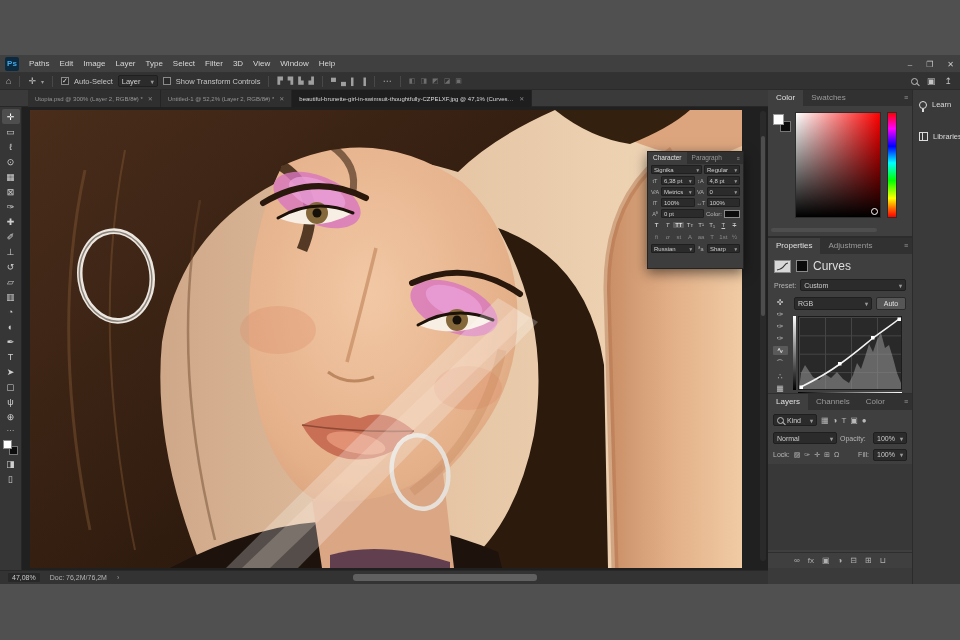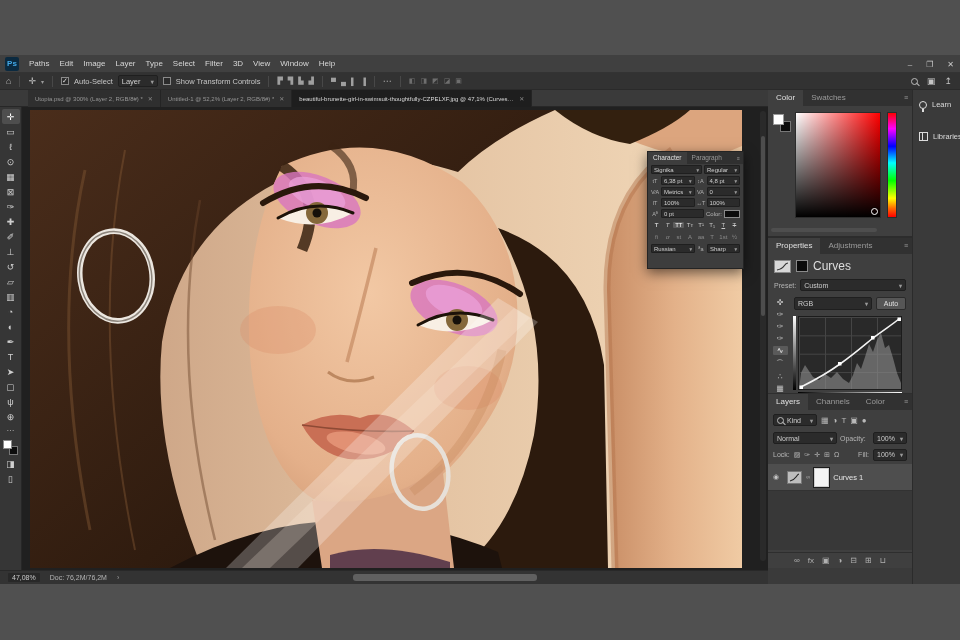--- a/index.html
+++ b/index.html
@@ -465,31 +465,20 @@
         <span class="lkicon">✛</span>
         <span class="lkicon">⊞</span>
         <span class="lkicon">Ω</span>
         <span class="plabel" style="margin-left:auto">Fill:</span>
         <span class="swell" style="margin-left:0">
             <i style="font-style:normal">100%</i>
             <b class="chev">▾</b>
           </span>
       </div>
       <div class="llist">
-        <div class="lrow sel">
-          <span class="leye">◉</span>
-          <span class="cvthumb">
-            <svg width="11" height="9" viewBox="0 0 11 9">
-                <path d="M1,8 Q5,7 7,4 T10,1" stroke="#222" stroke-width="1.1" fill="none"></path>
-              </svg>
-          </span>
-          <span class="lnk">∞</span>
-          <span class="mkthumb"></span>
-          <span class="lname">Curves 1</span>
-        </div>
       </div>
       <div class="lfooter">
         <span class="lfi">∞</span>
         <span class="lfi">fx</span>
         <span class="lfi">▣</span>
         <span class="lfi">◑</span>
         <span class="lfi">⊟</span>
         <span class="lfi">⊞</span>
         <span class="lfi">⊔</span>
       </div>

